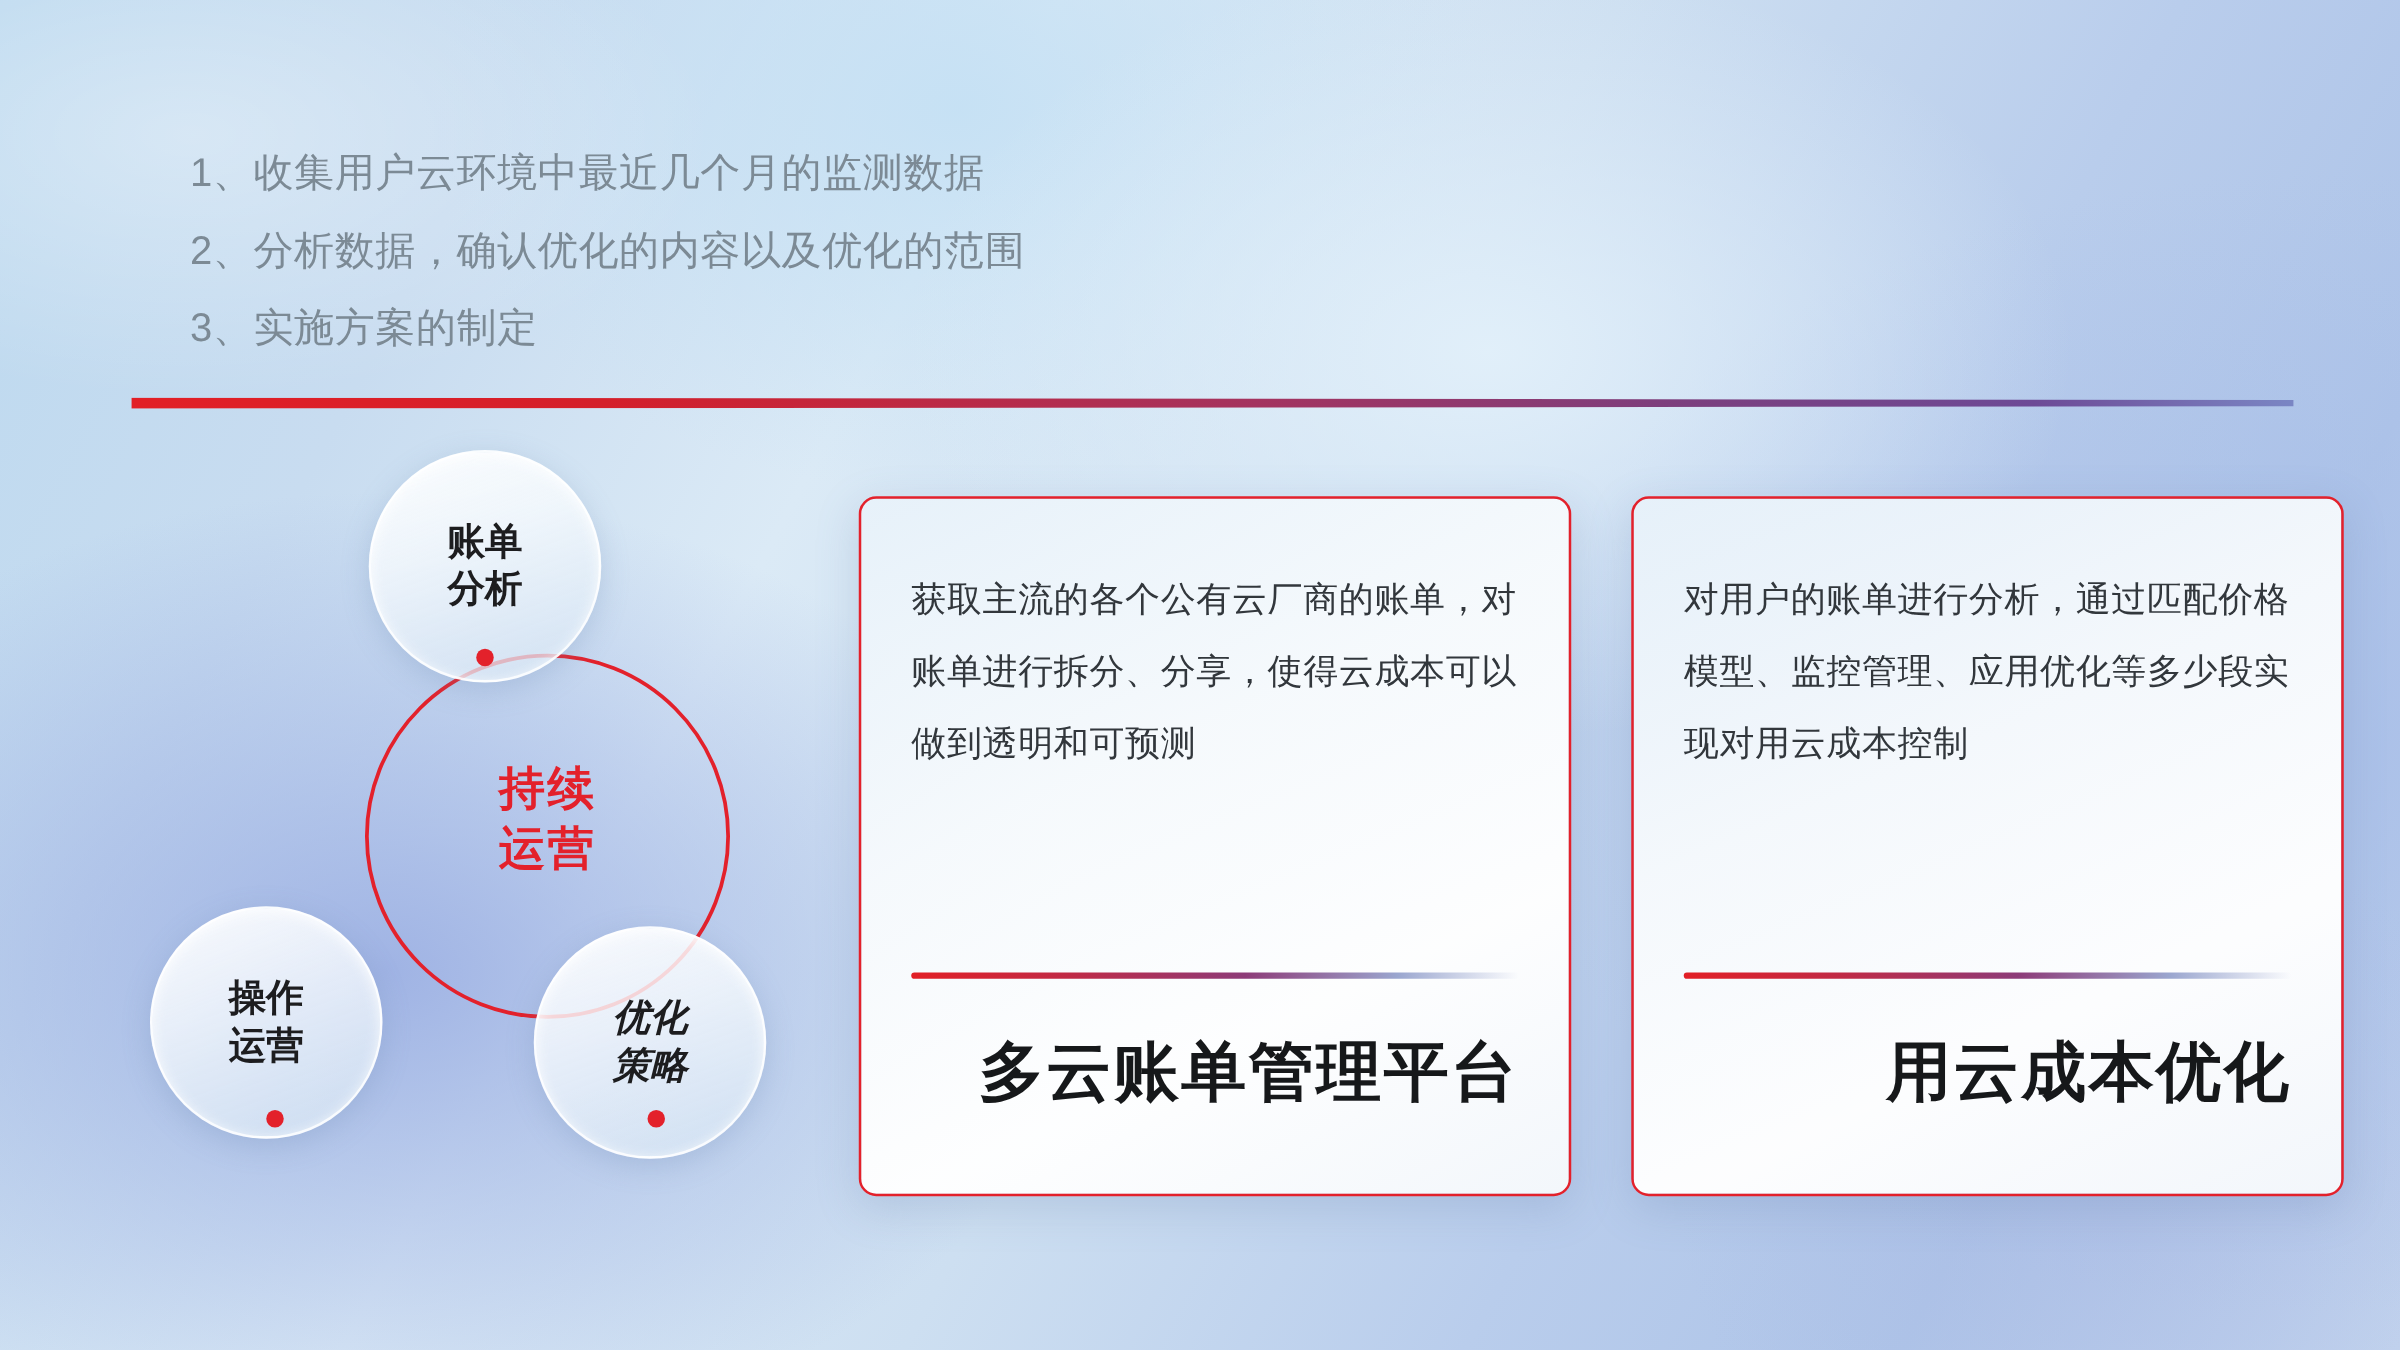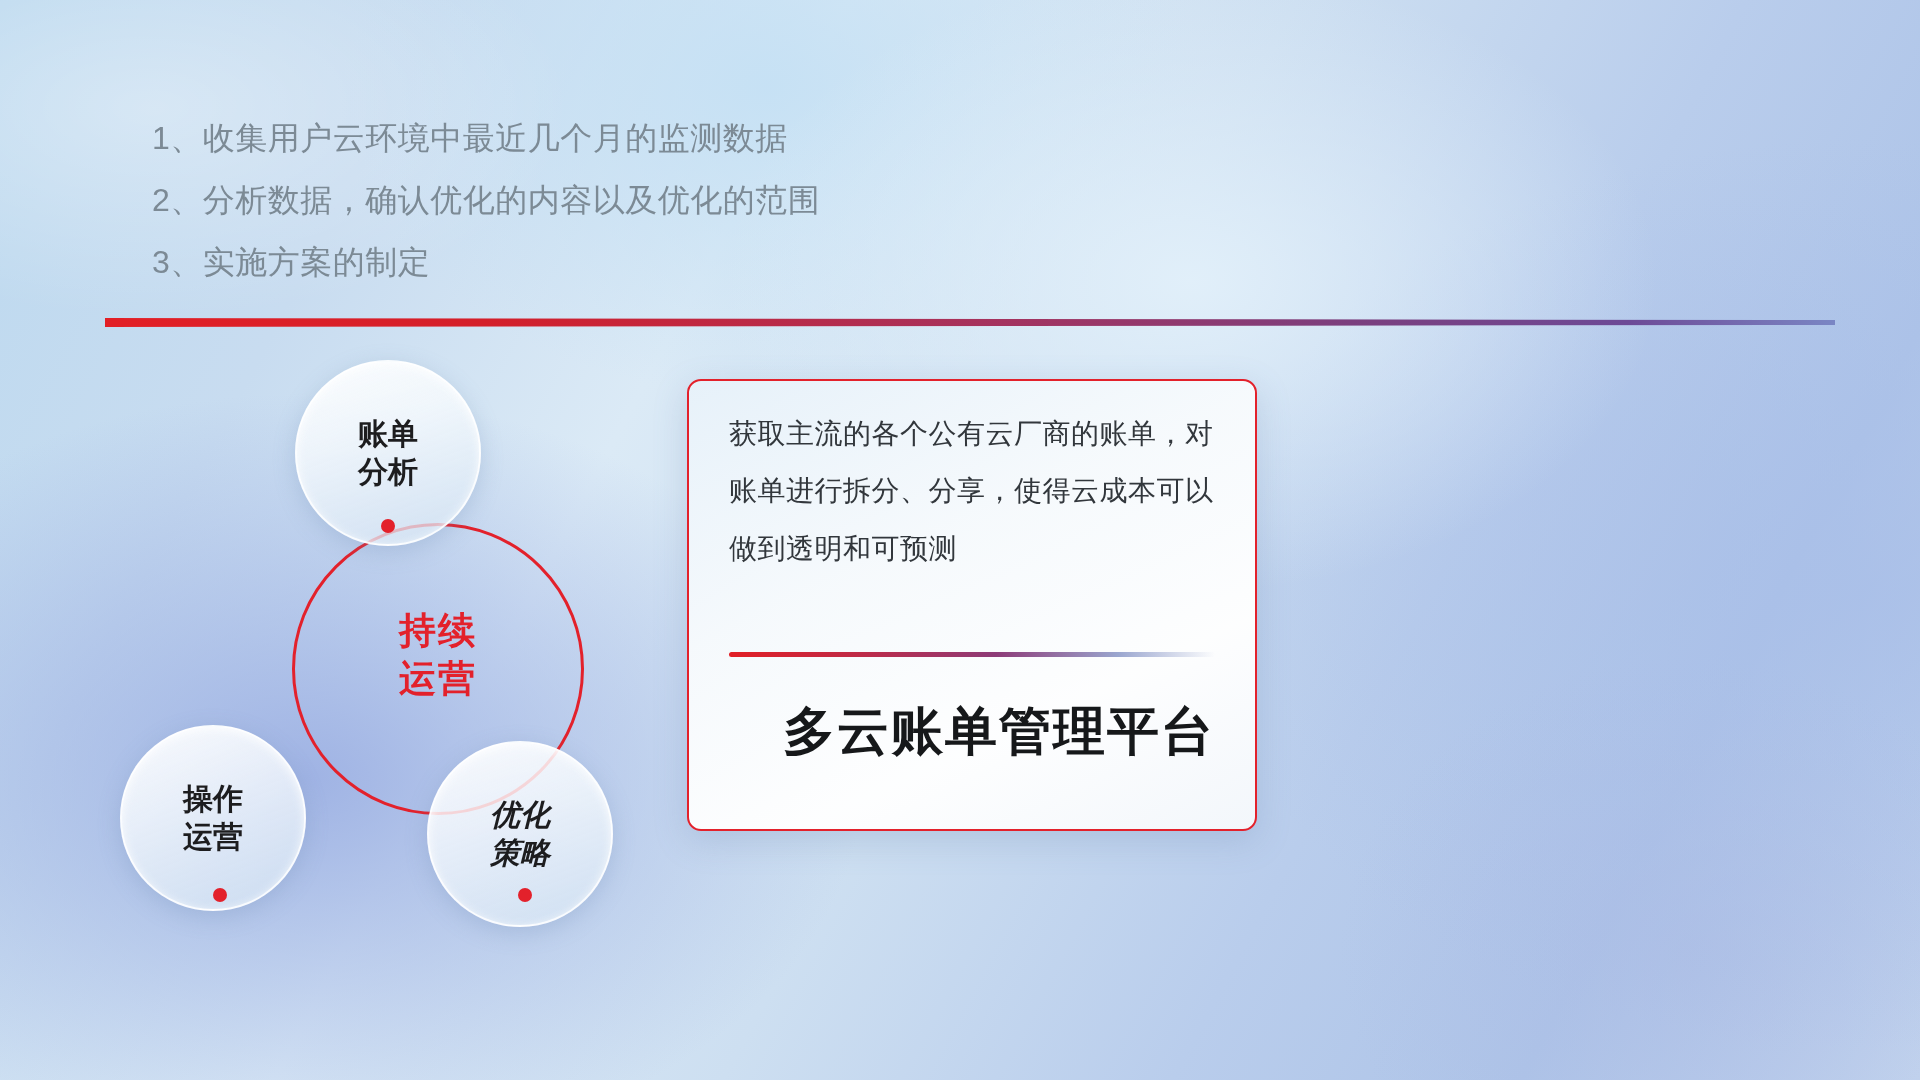--- a/index.html
+++ b/index.html
@@ -59,25 +59,25 @@
   #dot-top{left:281px;top:174px;}
   #dot-left{left:113px;top:543px;}
   #dot-right{left:418px;top:543px;}
   #center-label{
     position:absolute;left:238px;top:262px;width:200px;text-align:center;
     color:#e3212b;font-weight:bold;font-size:37px;line-height:1.3;letter-spacing:2px;
   }
 
   
   .card{
-    position:absolute;top:379px;width:570px;height:452px;
+    position:absolute;top:397px;width:570px;height:560px;
     border:2px solid #e3212b;border-radius:14px;box-sizing:border-box;
     background:linear-gradient(155deg,rgba(232,242,250,0.9) 0%,rgba(248,251,253,0.94) 38%,rgba(255,255,255,0.97) 70%,rgba(246,249,252,0.95) 100%);
     box-shadow:0 10px 34px rgba(95,125,170,0.22);
-    padding:24px 40px 0 40px;
+    padding:52px 40px 0 40px;
   }
   #card-1{left:687px;}
   #card-2{left:1305px;}
   .card .body{
     color:#32373c;font-size:28px;line-height:2.05;letter-spacing:.5px;
   }
   .card .rule{
     position:absolute;left:40px;right:40px;bottom:172px;height:5px;
     background:linear-gradient(90deg,#e21f26 0%,#c02a46 26%,#8d3b78 55%,#9aa6cf 80%,rgba(220,228,240,0) 100%);
     border-radius:3px;
@@ -136,14 +136,19 @@
       <div>运营</div>
     </div>
   </div>
 
   <div class="card" id="card-1">
     <div class="body">获取主流的各个公有云厂商的账单，对账单进行拆分、分享，使得云成本可以做到透明和可预测</div>
     <div class="rule"></div>
     <div class="title">多云账单管理平台</div>
   </div>
 
+  <div class="card" id="card-2">
+    <div class="body">对用户的账单进行分析，通过匹配价格模型、监控管理、应用优化等多少段实现对用云成本控制</div>
+    <div class="rule"></div>
+    <div class="title">用云成本优化</div>
+  </div>
 
 </div>
 
 </body></html>

